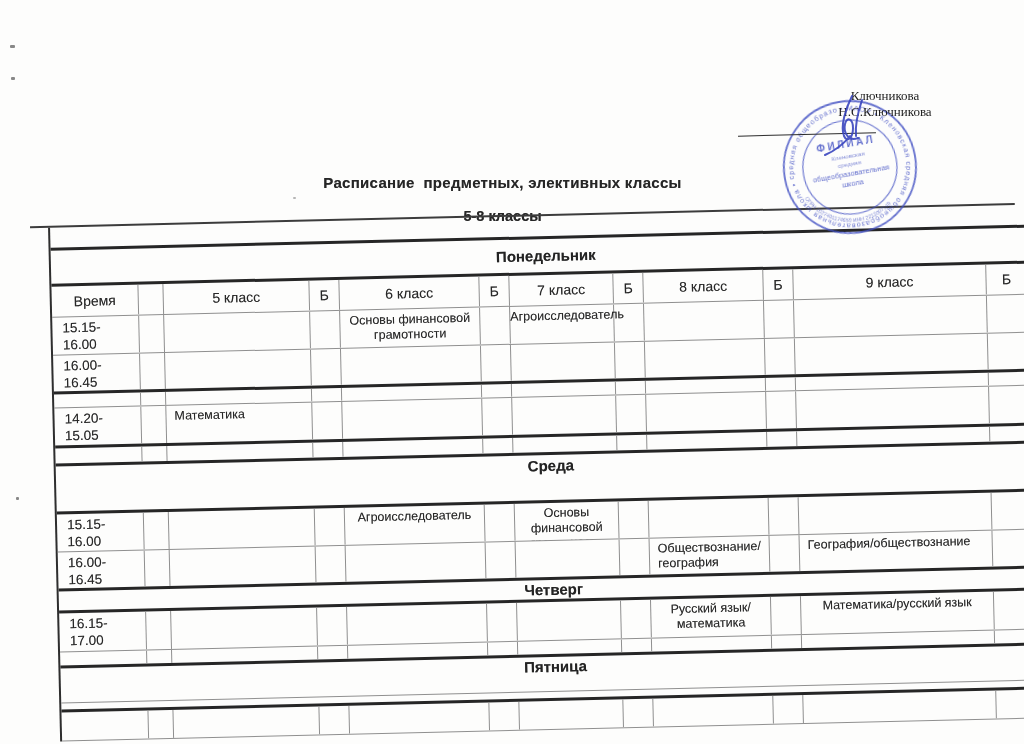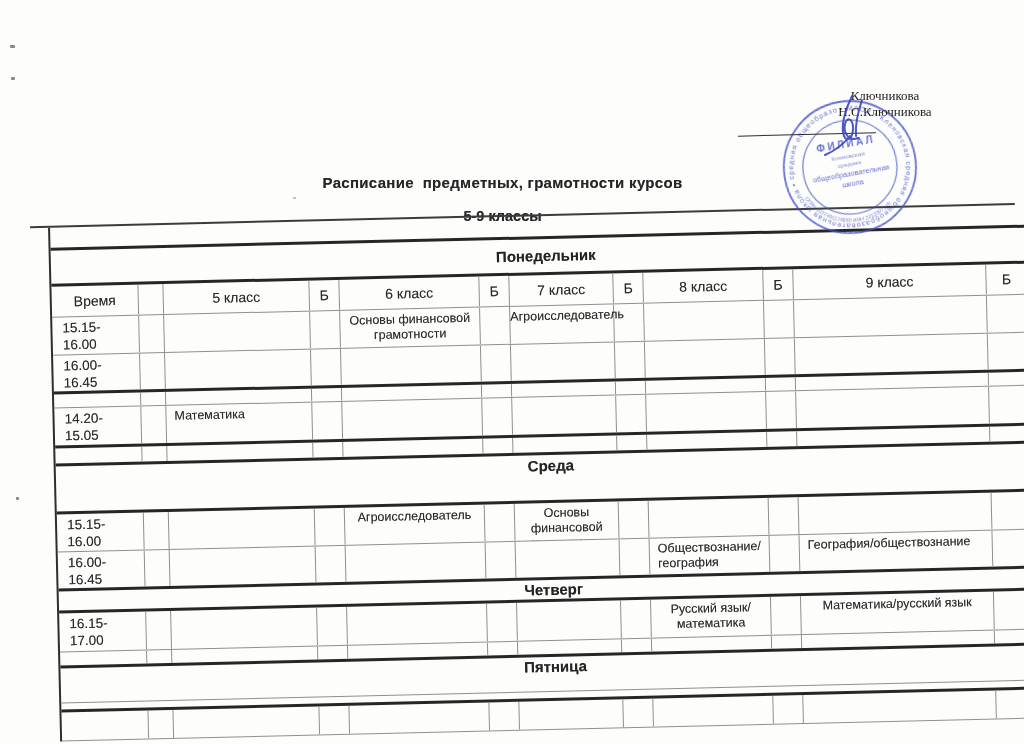--- a/index.html
+++ b/index.html
@@ -99,22 +99,22 @@
     <svg width="90" height="68" viewBox="0 0 90 68">
       <g stroke="#3a46bf" stroke-width="2" fill="none" stroke-linecap="round" opacity=".9">
         <path d="M30 4 C 24 16, 18 34, 22 44 C 25 51, 31 46, 31 36 C 31 27, 25 24, 23 32 C 21 41, 27 50, 36 46"></path>
         <path d="M40 8 C 36 20, 33 34, 34 44"></path>
         <path d="M28 44 C 20 54, 10 60, 3 63"></path>
       </g>
     </svg>
   </div>
 
   <div class="titles">
-    <div class="title-main">Расписание  предметных, грамотности курсов</div>
-    <div class="title-sub">5-9 классы</div>
+    <div class="title-main">Расписание  предметных, элективных классы</div>
+    <div class="title-sub">5-8 классы</div>
   </div>
 
   <div class="sheet">
     <div class="topline"></div>
     <div class="tbl">
 
       <div class="row sp h20"></div>
 
       <div class="dayrow bt3 h36">Понедельник</div>
 

